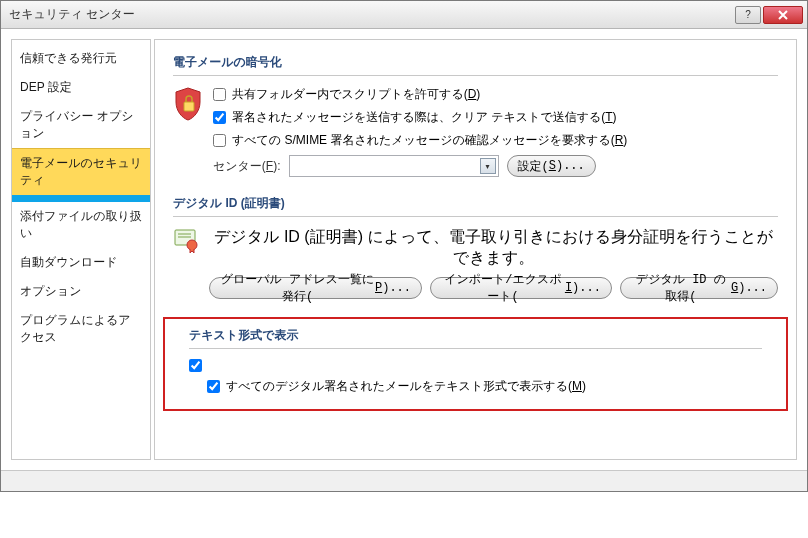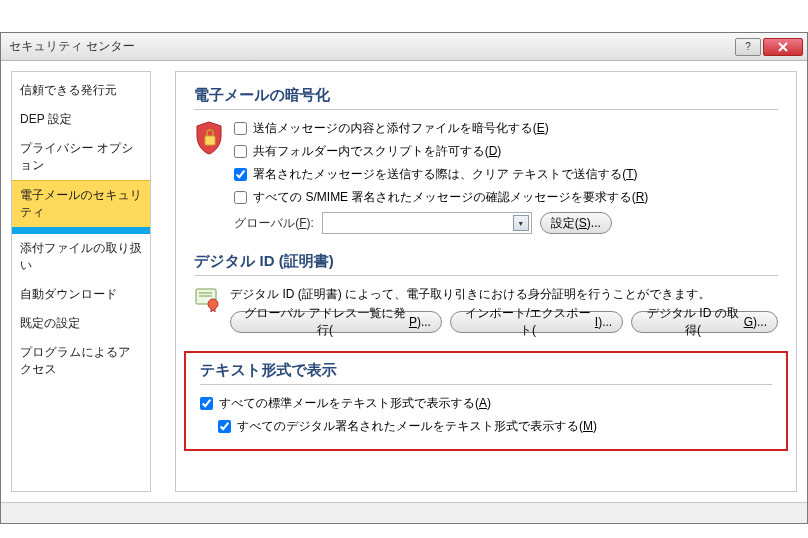--- a/index.html
+++ b/index.html
@@ -11,21 +11,20 @@
   height: 538px;
   overflow: hidden;
 }
 .window {
   width: 808px;
   height: 492px;
   border: 1px solid #7a7a7a;
   background: #fff;
   display: flex;
   flex-direction: column;
-  margin-top: 32px;
 }
 .titlebar {
   height: 28px;
   background: linear-gradient(#f8f8f8, #e0e0e0);
   border-bottom: 1px solid #b5b5b5;
   display: flex;
   align-items: center;
   padding: 0 4px 0 8px;
   color: #333;
 }
@@ -43,21 +42,21 @@
 .titlebar .closebtn {
   background: linear-gradient(#e78,#c33);
   color: #fff;
   border-color: #a22;
   width: 40px;
 }
 .body {
   flex: 1;
   display: flex;
   padding: 10px;
-  gap: 24px;
+  gap: 3px;
 }
 .sidebar {
   width: 140px;
   border: 1px solid #c8c8c8;
   background: #fff;
   padding: 4px 0;
 }
 .sidebar .item {
   padding: 6px 8px;
   color: #1a1a1a;
@@ -76,21 +75,21 @@
   padding: 14px 18px;
   overflow: auto;
 }
 .group { margin-bottom: 18px; }
 .group-title {
   color: #2a4a7a;
   font-weight: bold;
   border-bottom: 1px solid #c8c8c8;
   padding-bottom: 4px;
   margin-bottom: 10px;
-  font-size: 15px;
+  font-size: 12px;
 }
 .enc-body { display: flex; gap: 10px; }
 .shield-icon {
   width: 30px; height: 36px;
   flex-shrink: 0;
 }
 .shield-icon svg { width: 30px; height: 36px; }
 .cert-icon { width: 26px; height: 26px; flex-shrink: 0; }
 .cert-icon svg { width: 26px; height: 26px; }
 .opts { flex: 1; }
@@ -122,28 +121,28 @@
   font-size: 8px; color: #333;
 }
 .btn {
   height: 22px;
   padding: 0 10px;
   border: 1px solid #8a8a8a;
   background: linear-gradient(#f8f8f8,#e0e0e0);
   border-radius: 11px;
   cursor: pointer;
   font-size: 12px;
-  display: inline-flex; align-items: center;
+  display: inline-flex; align-items: center; font-family: Liberation Mono, monospace;
 }
 .did-body { display: flex; gap: 10px; align-items: flex-start; }
-.did-text { font-size: 12px; margin-bottom: 8px; }
+.did-text { font-size: 16px; margin-bottom: 8px; text-align: center; }
 .did-buttons { display: flex; gap: 8px; }
 .group.highlighted {
   border: 2px solid #d02020;
-  padding: 8px 14px;
+  padding: 8px 24px;
   margin-left: -10px;
   margin-right: -10px;
 }
 .indent { margin-left: 18px; }
 .footer {
   border-top: 1px solid #c8c8c8;
   padding: 10px 16px;
   display: flex;
   justify-content: flex-end;
   gap: 8px;
@@ -165,55 +164,51 @@
   </div>
 
   <div class="body">
     <div class="sidebar">
       <div class="item"><span>信頼できる発行元</span></div>
       <div class="item"><span>DEP 設定</span></div>
       <div class="item"><span>プライバシー オプション</span></div>
       <div class="item selected"><span>電子メールのセキュリティ</span></div>
       <div class="item"><span>添付ファイルの取り扱い</span></div>
       <div class="item"><span>自動ダウンロード</span></div>
-      <div class="item"><span>既定の設定</span></div>
+      <div class="item"><span>オプション</span></div>
       <div class="item"><span>プログラムによるアクセス</span></div>
     </div>
 
     <div class="content">
 
       <div class="group">
         <div class="group-title">電子メールの暗号化</div>
         <div class="enc-body">
           <div class="shield-icon">
             <svg viewBox="0 0 30 36">
               <path d="M15 2 L27 6 V16 C27 25 21 32 15 34 C9 32 3 25 3 16 V6 Z" fill="#d44" stroke="#a22"></path>
               <rect x="11" y="16" width="10" height="9" rx="1" fill="#ffd866" stroke="#c9a227"></rect>
               <path d="M13 16 V13 a3 3 0 0 1 6 0 V16" fill="none" stroke="#c9a227" stroke-width="1.5"></path>
             </svg>
           </div>
           <div class="opts">
             <div class="chk-row">
               <input type="checkbox" style="">
-              <span class="chk-label"><span>送信メッセージの内容と添付ファイルを暗号化する(</span><span class="accel">E</span><span>)</span></span>
-            </div>
-            <div class="chk-row">
-              <input type="checkbox" style="">
               <span class="chk-label"><span>共有フォルダー内でスクリプトを許可する(</span><span class="accel">D</span><span>)</span></span>
             </div>
             <div class="chk-row">
               <input type="checkbox" checked="" style="">
               <span class="chk-label"><span>署名されたメッセージを送信する際は、クリア テキストで送信する(</span><span class="accel">T</span><span>)</span></span>
             </div>
             <div class="chk-row">
               <input type="checkbox" style="">
               <span class="chk-label"><span>すべての S/MIME 署名されたメッセージの確認メッセージを要求する(</span><span class="accel">R</span><span>)</span></span>
             </div>
             <div class="defrow">
-              <span class="deflabel"><span>グローバル(</span><span class="accel">F</span><span>):</span></span>
+              <span class="deflabel"><span>センター(</span><span class="accel">F</span><span>):</span></span>
               <div class="combo">
                 <div class="arrow">▾</div>
               </div>
               <button class="btn">
                   <span>設定(</span>
                   <span class="accel">S</span>
                   <span>)...</span>
                 </button>
             </div>
           </div>
@@ -252,21 +247,20 @@
                 </button>
             </div>
           </div>
         </div>
       </div>
 
       <div class="group highlighted">
         <div class="group-title">テキスト形式で表示</div>
         <div class="chk-row">
           <input type="checkbox" checked="" style="">
-          <span class="chk-label"><span>すべての標準メールをテキスト形式で表示する(</span><span class="accel">A</span><span>)</span></span>
         </div>
         <div class="chk-row indent">
           <input type="checkbox" checked="" style="">
           <span class="chk-label"><span>すべてのデジタル署名されたメールをテキスト形式で表示する(</span><span class="accel">M</span><span>)</span></span>
         </div>
       </div>
 
 
     </div>
   </div>

